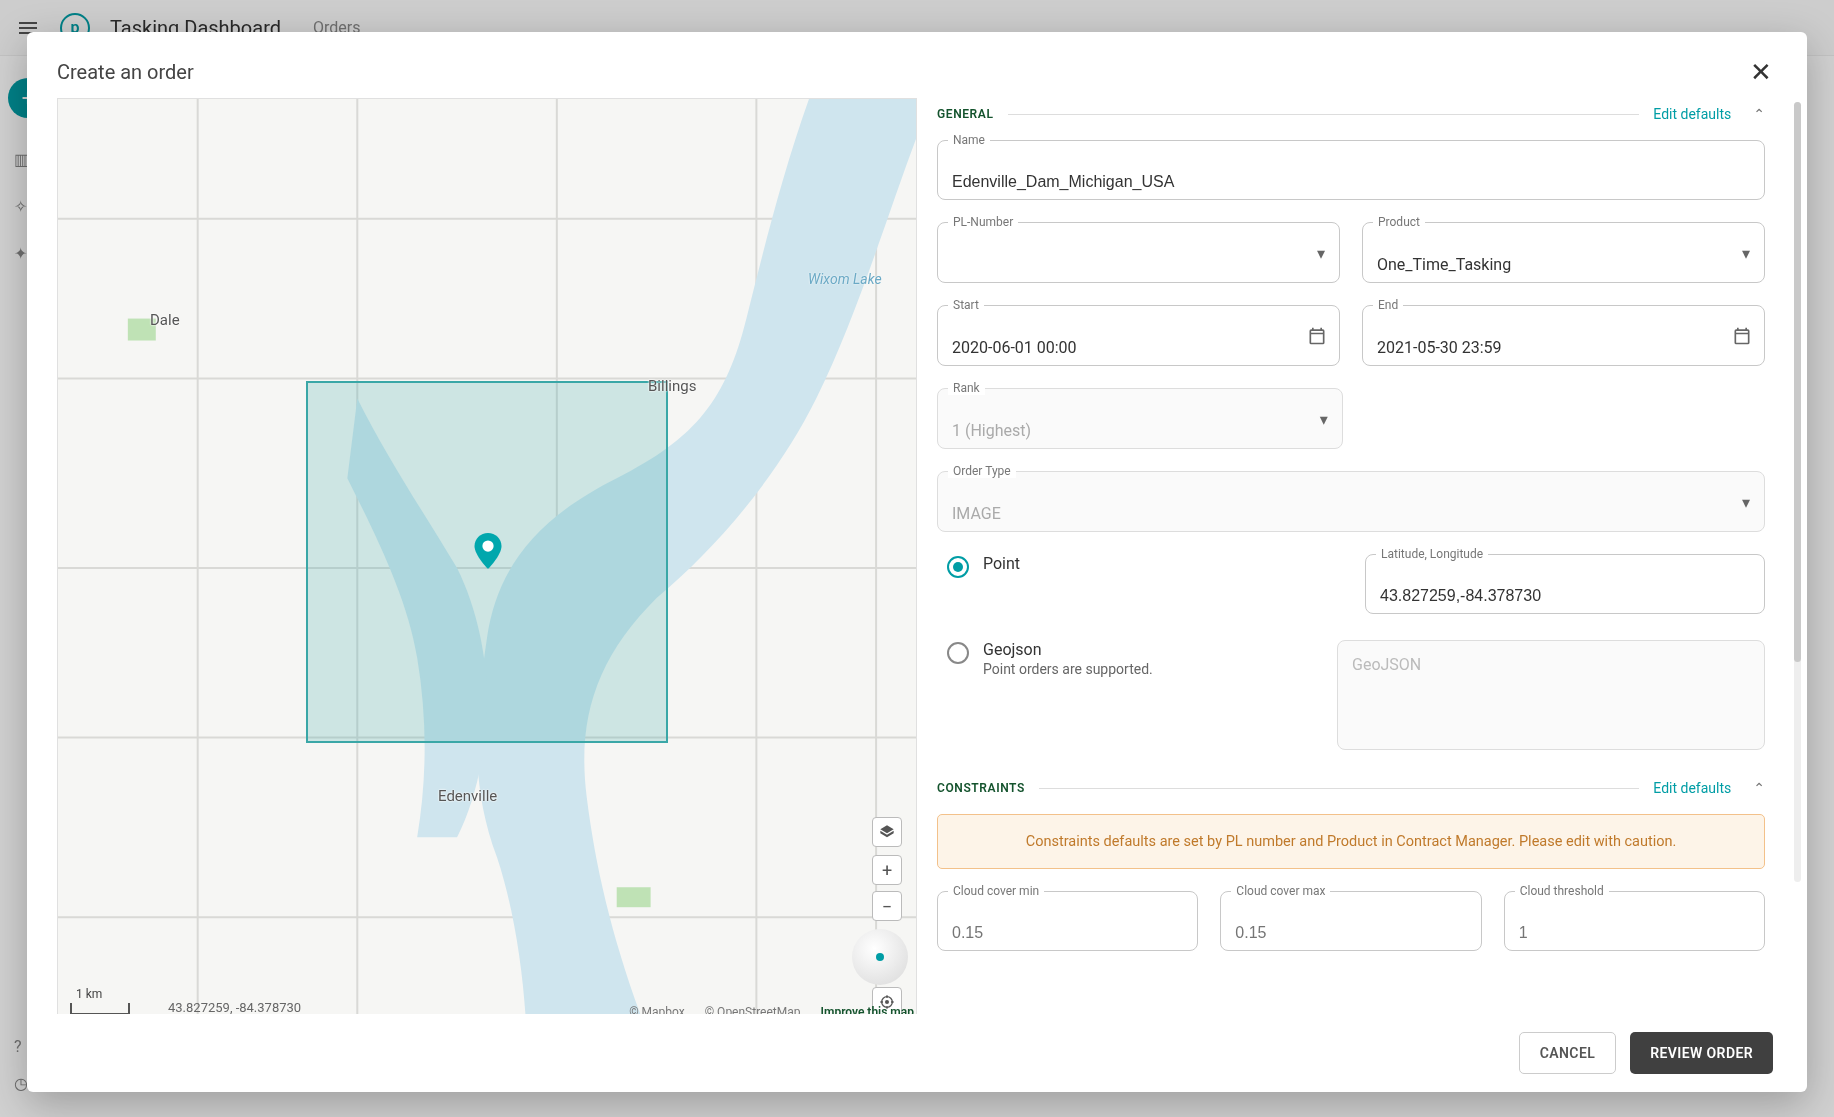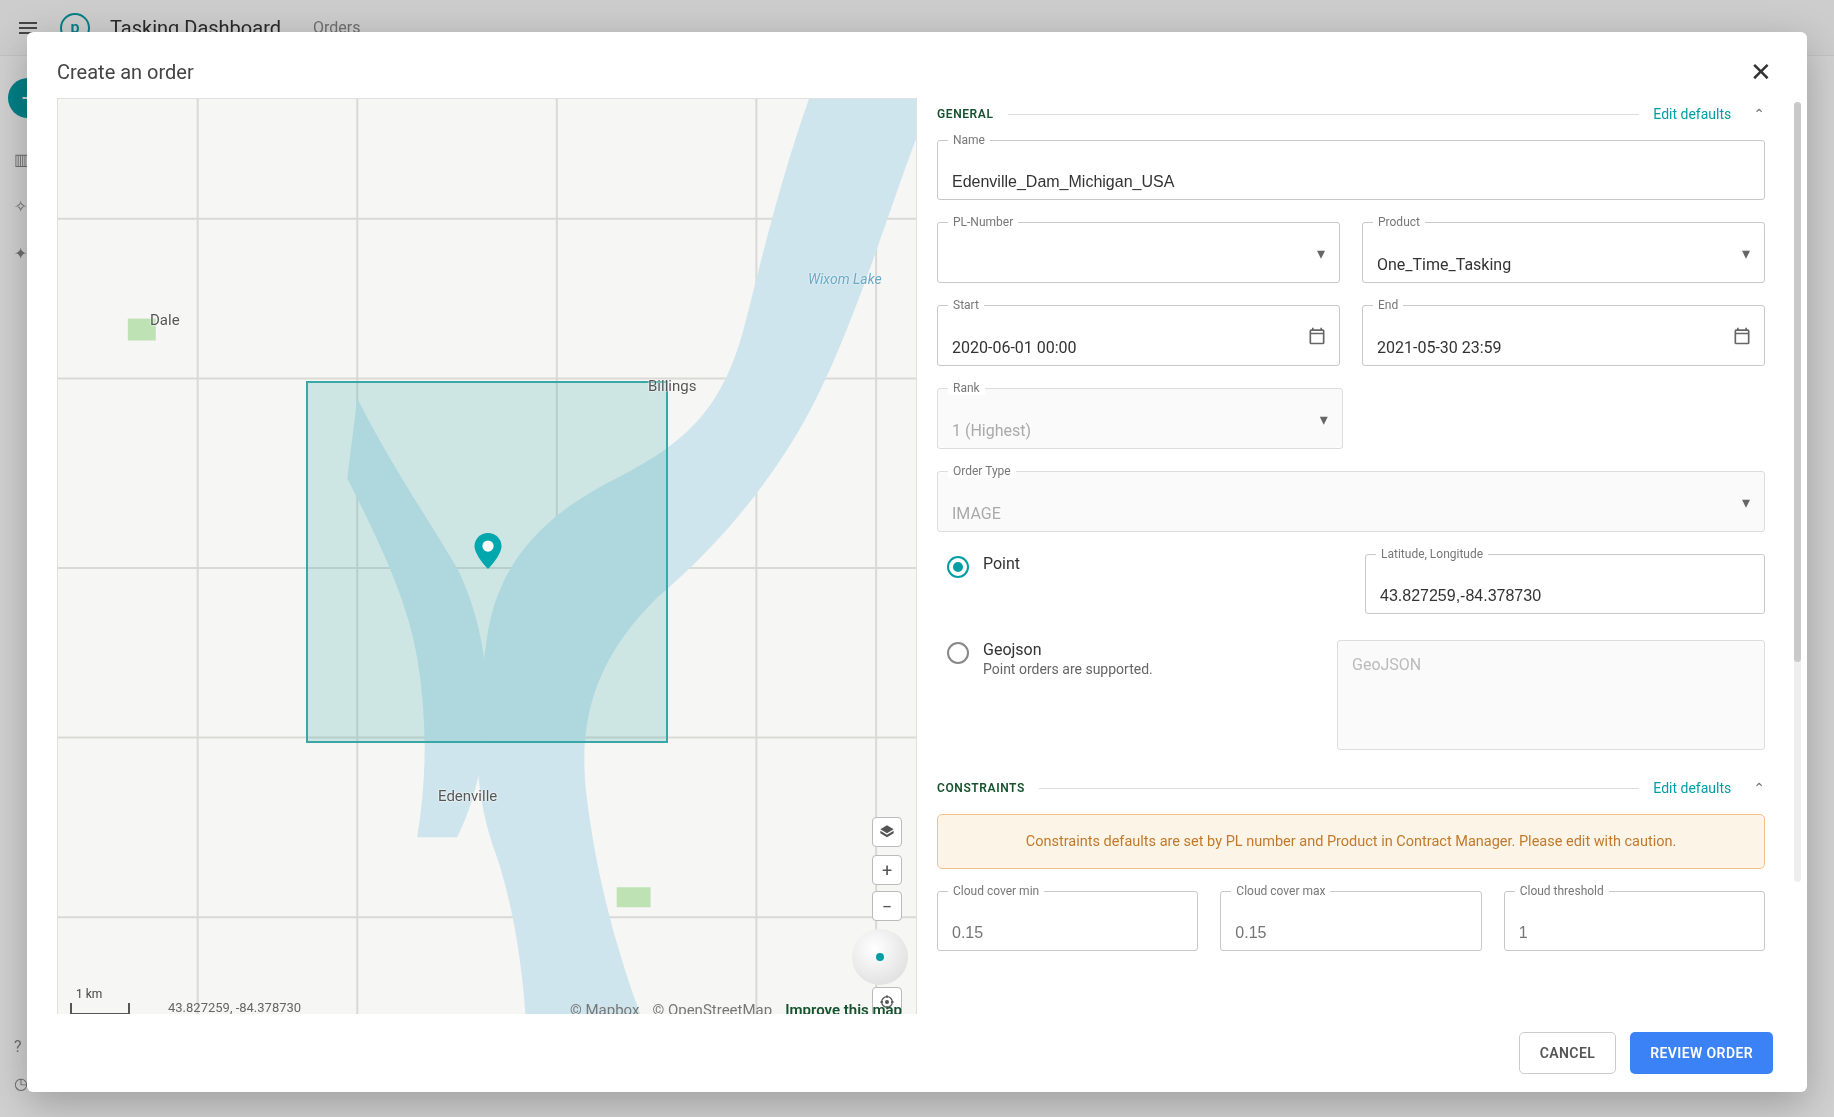--- a/index.html
+++ b/index.html
@@ -127,22 +127,22 @@
   .map-scale {
     position:absolute; left:12px; bottom:12px;
     border:2px solid #555; border-top:none; height:12px; width:60px;
     font-size:12px; color:#444;
   }
   .map-scale span{ position:absolute; top:-16px; left:4px;}
   .map-coords {
     position:absolute; left:110px; bottom:12px; font-size:13px; color:#666;
   }
   .map-attr {
-    position:absolute; right:14px; bottom:8px; font-size:15px; color:#777;
-    display:flex; gap:13px;
+    position:absolute; right:2px; bottom:8px; font-size:12px; color:#777;
+    display:flex; gap:20px;
   }
   .map-attr b{ color:#14532d; font-weight:600;}
 
   
   .form-panel {
     flex:1; height: 930px; overflow-y:auto; padding-right:18px;
   }
   .section-head {
     display:flex; align-items:center; gap:14px;
     margin: 8px 0 18px 0;
@@ -150,21 +150,21 @@
   .section-title {
     font-size:12px; letter-spacing:0.6px; color:#14532d; font-weight:600;
   }
   .section-line { flex:1; height:1px; background:#ddd; }
   .edit-defaults { color:#009da5; font-size:14px; cursor:pointer; margin-right:8px;}
   .chev { color:#777; font-size:14px;}
 
   .row { display:flex; gap:22px; margin-bottom:22px;}
   .field {
     position:relative; flex:1;
-    border:1px solid #c8c8c8; border-radius:3px;
+    border:1px solid #c8c8c8; border-radius:8px;
     min-height:54px; padding: 32px 14px 8px 14px;
     background:#fff;
     display:flex; align-items:center;
   }
   .field.disabled { background:#fafafa; color:#aaa; border-color:#ddd;}
   .field-label {
     position:absolute; top:-8px; left:10px; background:#fff; padding:0 5px;
     font-size:12px; color:#777;
   }
   .field input, .field .value {
@@ -206,21 +206,21 @@
   
   .modal-footer {
     height:78px; border-top:0; display:flex; align-items:center; justify-content:flex-end;
     padding: 0 34px; gap:14px;
   }
   .btn {
     height:42px; padding:0 20px; border-radius:5px; font-size:14px; font-weight:600;
     letter-spacing:0.4px; cursor:pointer; display:flex;align-items:center;justify-content:center;
   }
   .btn-secondary { border:1px solid #ccc; color:#555; background:#fff;}
-  .btn-primary { border:none; background:#3b82f6; color:#fff;}
+  .btn-primary { border:none; background:#404040; color:#fff;}
 
   
   .form-panel::-webkit-scrollbar{width:10px;}
   .form-panel::-webkit-scrollbar-thumb{background:#ccc;border-radius:5px;}
 
   .scroll-overlay-track {
     position:absolute; top:70px; right:6px; width:7px; height:780px;
     background:#eee; border-radius:4px;
   }
   .scroll-overlay-thumb {

